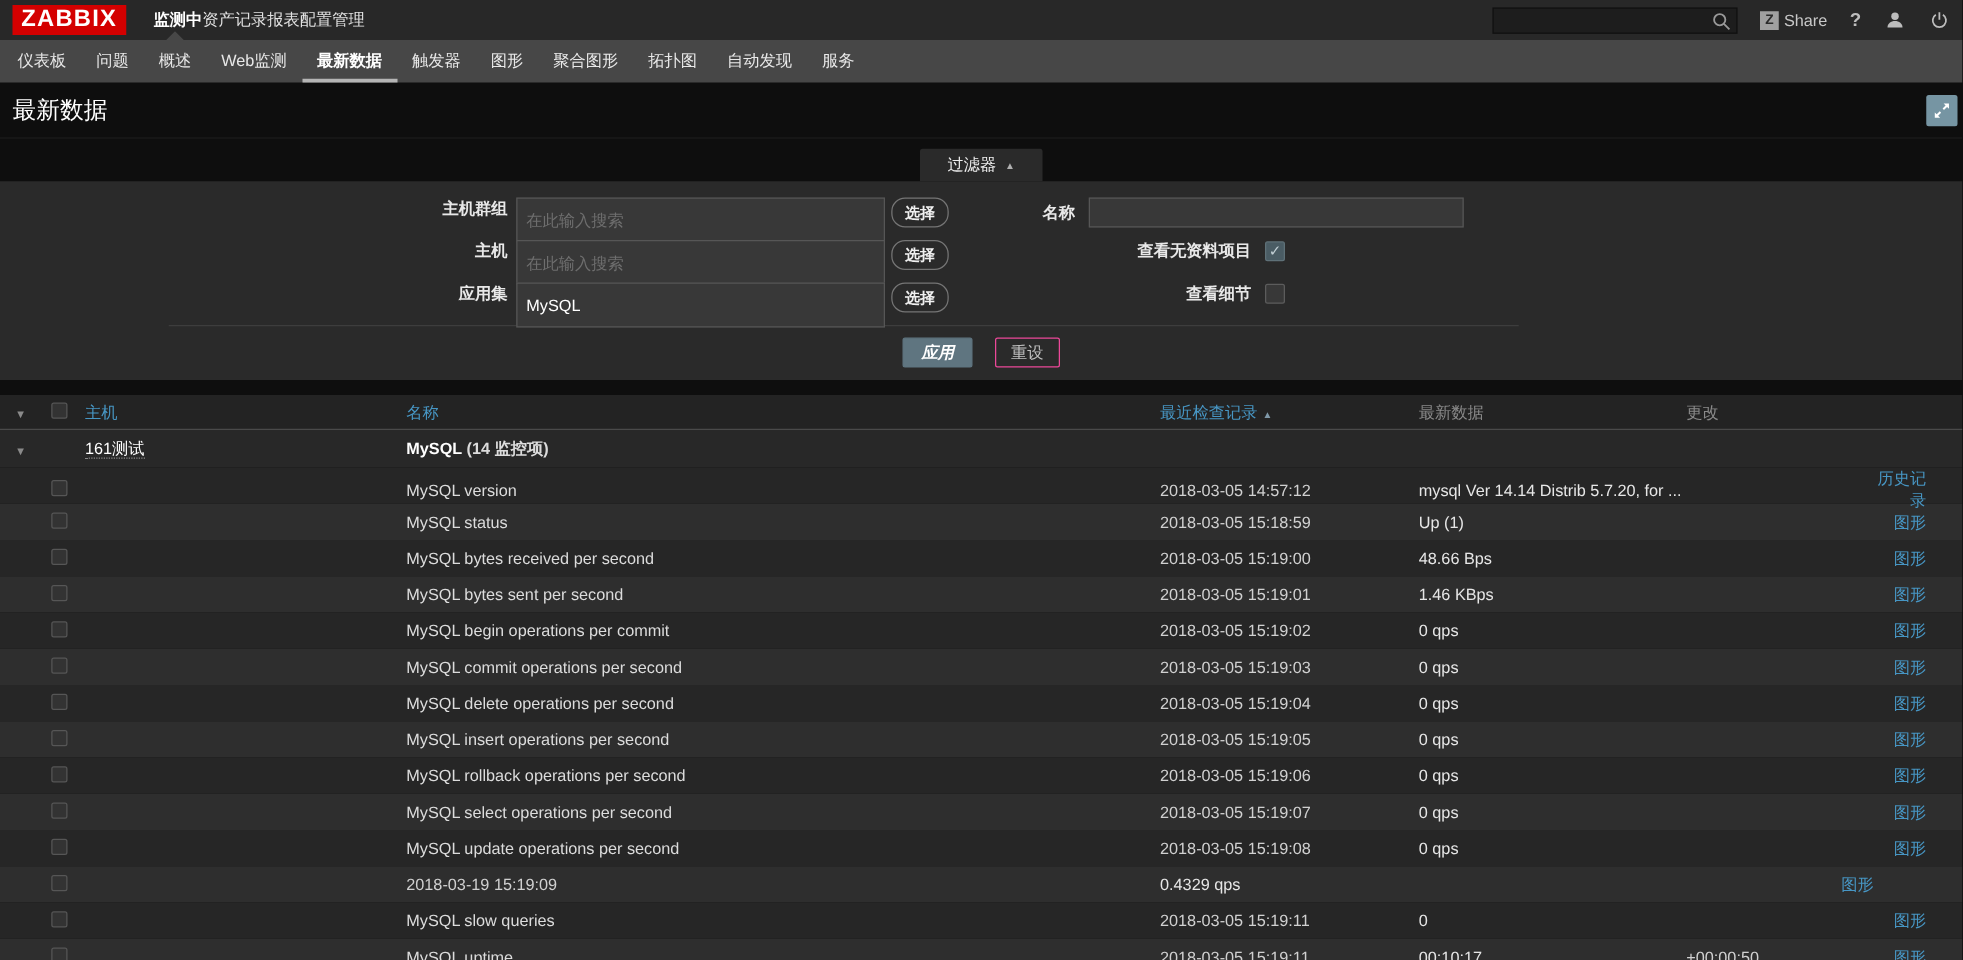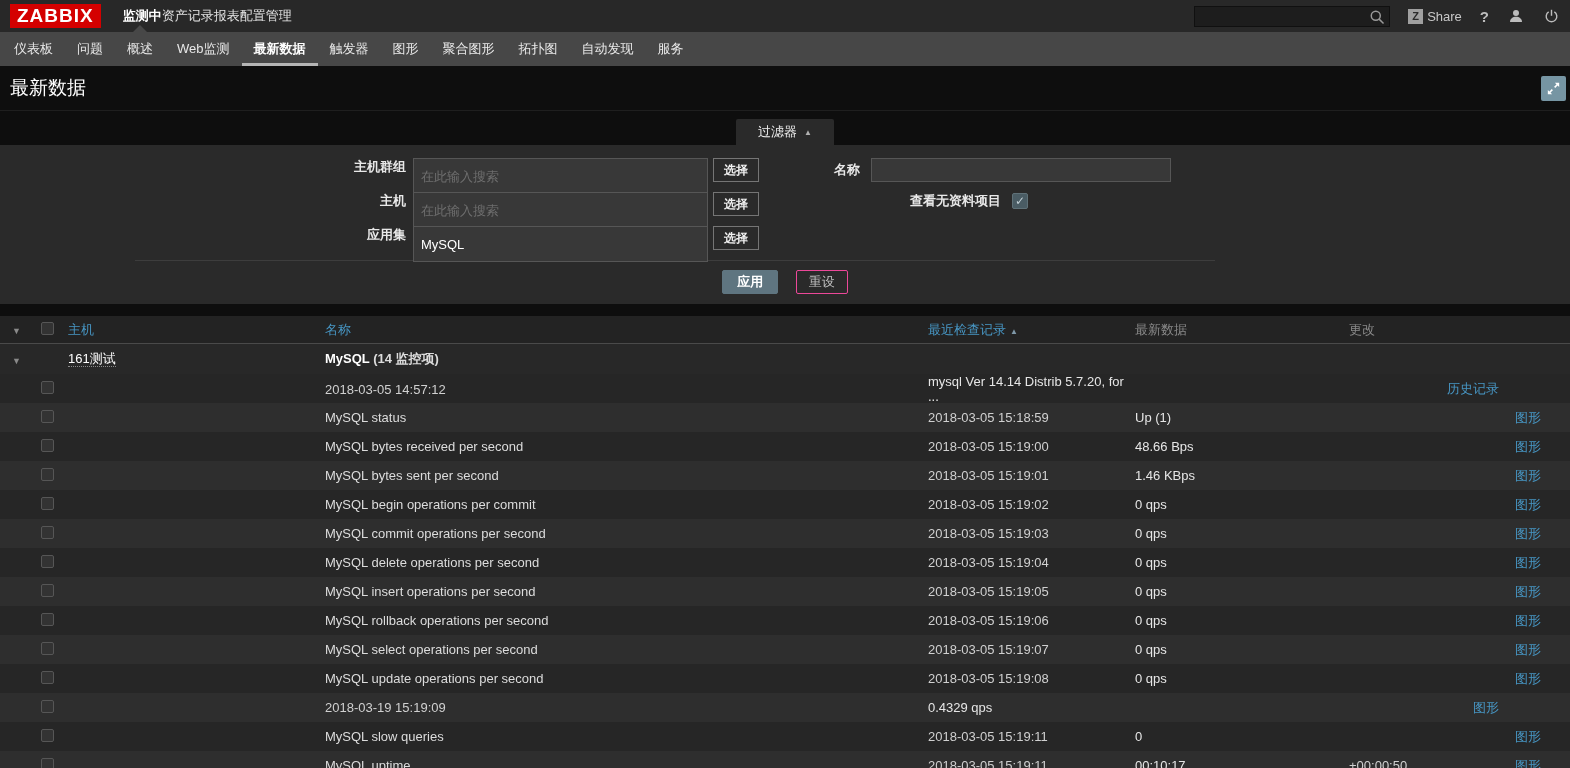--- a/index.html
+++ b/index.html
@@ -45,33 +45,33 @@
     color:#efefef; cursor:pointer; border-radius:2px 2px 0 0; }
   .filter-tab .arrow { font-size:8px; color:#b0b0b0; }
   .filter-panel { background:#2a2a2a; padding:13px 0 10px; }
   .filter-form { margin-left:135px; width:1080px; }
   .f-row { display:flex; align-items:flex-start; margin-bottom:10px; height:24px; }
   .f-label { width:278px; padding-right:7px; text-align:right; font-weight:bold; color:#e8e8e8; }
   .f-input { width:295px; height:36px; background:#383838; border:1px solid #565656; color:#fff;
     padding:0 7px; font-size:13px; outline:none; }
   .f-input::placeholder { color:#6e6e6e; }
   .btn-select { margin-left:5px; height:24px; padding:0 10px; background:transparent;
-    border:1px solid #757575; color:#f0f0f0; font-weight:bold; font-size:12px; cursor:pointer; border-radius:0; }
+    border:1px solid #757575; color:#f0f0f0; font-weight:bold; font-size:12px; cursor:pointer; border-radius:11px; }
   .f-label-r { width:112px; padding-right:11px; text-align:right; font-weight:bold; color:#e8e8e8; }
   .f-input-name { width:300px; height:24px; background:#383838; border:1px solid #565656; color:#fff;
     padding:0 7px; outline:none; }
   .cbx { width:16px; height:16px; background:#383838; border:1px solid #5c5c5c; border-radius:2px;
     display:inline-flex; align-items:center; justify-content:center; cursor:pointer; }
   .cbx .cb-mark { display:none; color:#c3d0d6; font-size:12px; line-height:1; }
   .cbx.checked { background:#4a5c64; border-color:#5f7178; }
   .cbx.checked .cb-mark { display:block; }
   .filter-divider { border-bottom:1px solid #3d3d3d; margin-top:5px; }
   .filter-buttons { text-align:center; margin-top:9px; }
   .btn-apply { height:24px; padding:0 14px; background:#5f7580; border:1px solid #5f7580; color:#fff;
-    font-weight:bold; font-size:13px; border-radius:2px; cursor:pointer; }
+    font-weight:bold; font-size:13px; border-radius:2px; cursor:pointer;font-style:italic; }
   .btn-reset { height:24px; padding:0 12px; margin-left:14px; background:transparent;
     border:1px solid #ec4899; color:#c0c0c0; font-size:13px; border-radius:2px; cursor:pointer; }
 
   
   .table-wrap { margin-top:12px; }
   .lv-head, .lv-grow, .lv-row { display:grid;
     grid-template-columns:29px 27px 257px 603px 207px 214px 150px 1fr;
     padding-left:12px; padding-right:29px; align-items:center; }
   .lv-head { height:28px; background:#232323; border-bottom:1px solid #4a4a4a; }
   .lv-grow { height:30px; background:#282828; }
@@ -204,20 +204,24 @@
             <span class="cbx checked">
               <span class="cb-mark">✓</span>
             </span>
           </div>
         </div>
 
         <div class="f-row">
           <div class="f-label">应用集</div>
           <input class="f-input" type="text" value="MySQL" placeholder="" style="">
           <button class="btn-select">选择</button>
+          <div class="f-right-slot" style="display: flex; align-items: center;">
+            <span class="f-label-r" style="width:253px">查看细节</span>
+            <span class="cbx"></span>
+          </div>
         </div>
       </div>
   </div>
   <div class="filter-divider" style="margin-left:135px; width:1080px;"></div>
   <div class="filter-buttons">
     <button class="btn-apply">应用</button>
     <button class="btn-reset">重设</button>
   </div>
 </div>
 
@@ -245,20 +249,21 @@
       <div></div>
       <div></div>
   </div>
 
   <div class="lv-body">
 
       <div class="lv-row">
         <div></div>
         <div><span class="tbl-cb"></span></div>
         <div></div>
+        <div class="cell-name">MySQL version</div>
         <div class="cell-last">2018-03-05 14:57:12</div>
         <div class="cell-val">mysql Ver 14.14 Distrib 5.7.20, for ...</div>
         <div class="cell-chg"></div>
         <div class="cell-act"><span class="lnk">历史记录</span></div>
       </div>
 
       <div class="lv-row">
         <div></div>
         <div><span class="tbl-cb"></span></div>
         <div></div>

